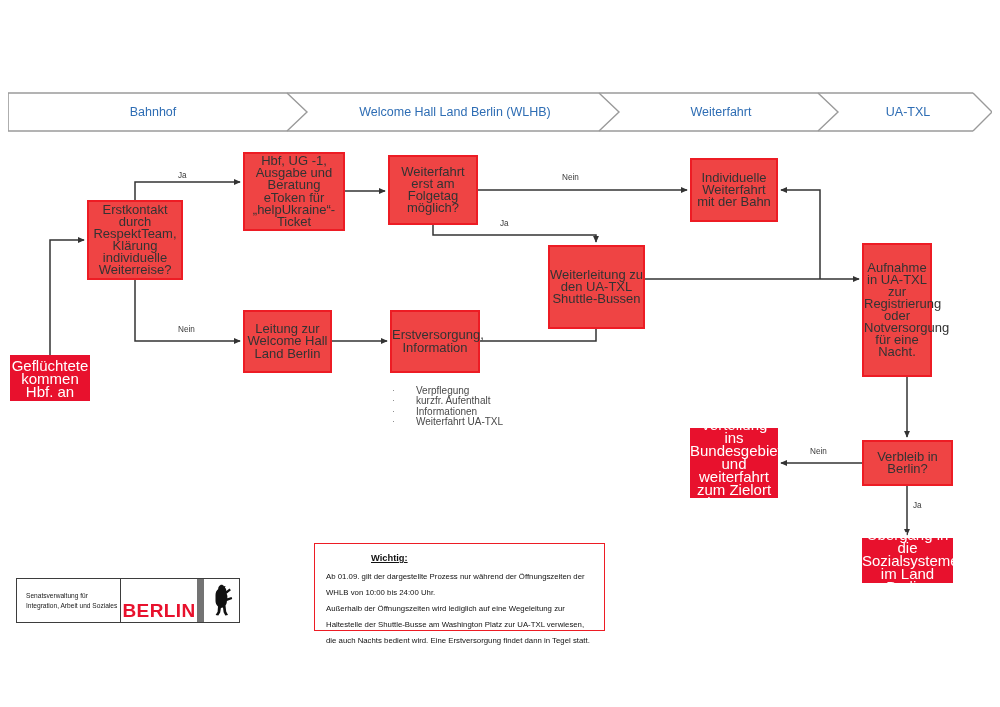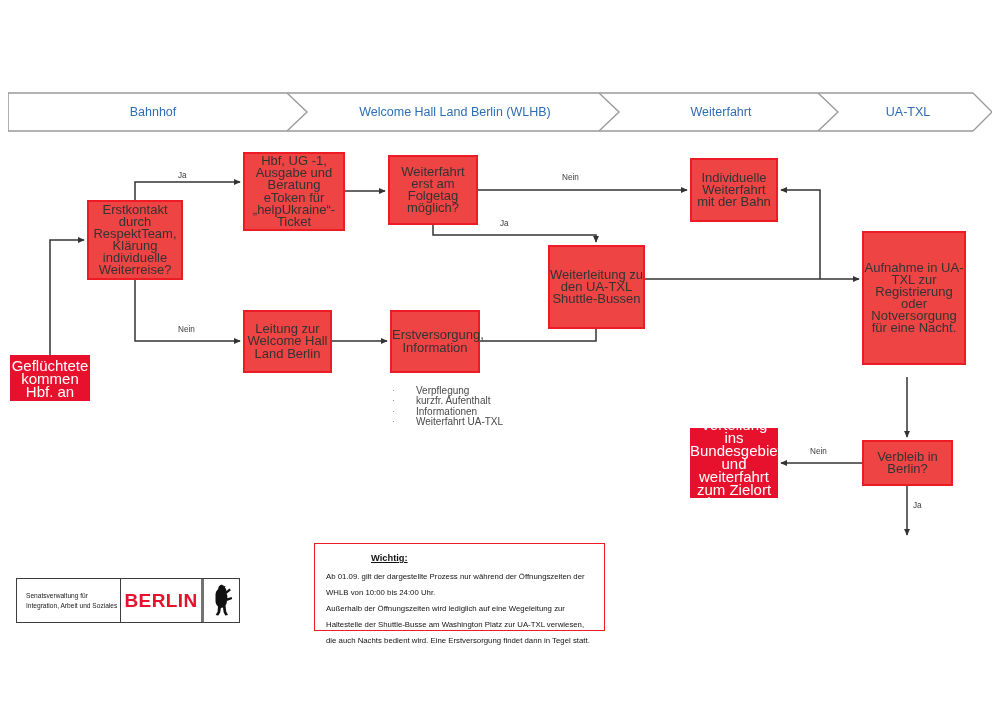--- a/index.html
+++ b/index.html
@@ -43,22 +43,22 @@
   #note .h{font-size:9.3px;font-weight:bold;color:#111;
            text-decoration:underline;margin-bottom:6px;margin-left:45px;}
   #note .b{font-size:7.8px;font-weight:normal;color:#111;line-height:16px;}
 
   
   #logo{position:absolute;left:16px;top:578px;width:224px;height:45px;
         box-sizing:border-box;border:1px solid #3d3d3d;display:flex;}
   #logo .cell{box-sizing:border-box;display:flex;align-items:center;}
   #logo .c1{width:104px;border-right:1px solid #3d3d3d;padding-left:9px;}
   #logo .c1 .t{font-size:6.6px;line-height:9.4px;color:#1a1a1a;}
-  #logo .c2{width:83px;border-right:3px solid #737373;
-            justify-content:center;}
+  #logo .c2{width:83px;border-right:7px solid #737373;
+            justify-content:center;align-items:flex-end;}
   #logo .c2 .t{font-size:19px;font-weight:bold;color:#E8112D;
                letter-spacing:.4px;}
   #logo .c3{flex:1;justify-content:center;}
 </style>
 </head>
 <body>
 
 <div id="stage">
 
   <div id="banner">
@@ -137,40 +137,43 @@
   </div>
 
   <div class="node proc" style="left:690px;top:158px;width:88px;height:64px;">
     <span>Individuelle Weiterfahrt mit der Bahn</span>
   </div>
 
   <div class="node proc" style="left:548px;top:245px;width:97px;height:84px;">
     <span>Weiterleitung zu den UA-TXL Shuttle-Bussen</span>
   </div>
 
-  <div class="node proc" style="left:862px;top:231px;width:104px;height:134px;">
+  <div class="node proc" style="left:862px;top:243px;width:70px;height:134px;">
     <span>Aufnahme in UA-TXL zur Registrierung oder Notversorgung für eine Nacht.</span>
   </div>
 
   <div class="node proc" style="left:243px;top:310px;width:89px;height:63px;">
     <span>Leitung zur Welcome Hall Land Berlin</span>
   </div>
 
   <div class="node proc" style="left:390px;top:310px;width:90px;height:63px;">
     <span>Erstversorgung, Information</span>
   </div>
 
   <div class="node term" style="left:690px;top:428px;width:88px;height:70px;">
     <span>Verteilung ins Bundesgebiet und weiterfahrt zum Zielort mit Bussen.</span>
   </div>
 
   <div class="node proc" style="left:862px;top:440px;width:91px;height:46px;">
     <span>Verbleib in Berlin?</span>
   </div>
 
+  <div class="node term" style="left:862px;top:538px;width:91px;height:45px;">
+    <span>Übergang in die Sozialsysteme im Land Berlin.</span>
+  </div>
 
   <div id="bullets">
     <div class="bl">Verpflegung</div>
     <div class="bl">kurzfr. Aufenthalt</div>
     <div class="bl">Informationen</div>
     <div class="bl">Weiterfahrt UA-TXL</div>
   </div>
 
   <div id="note">
     <div class="h">Wichtig:</div>

